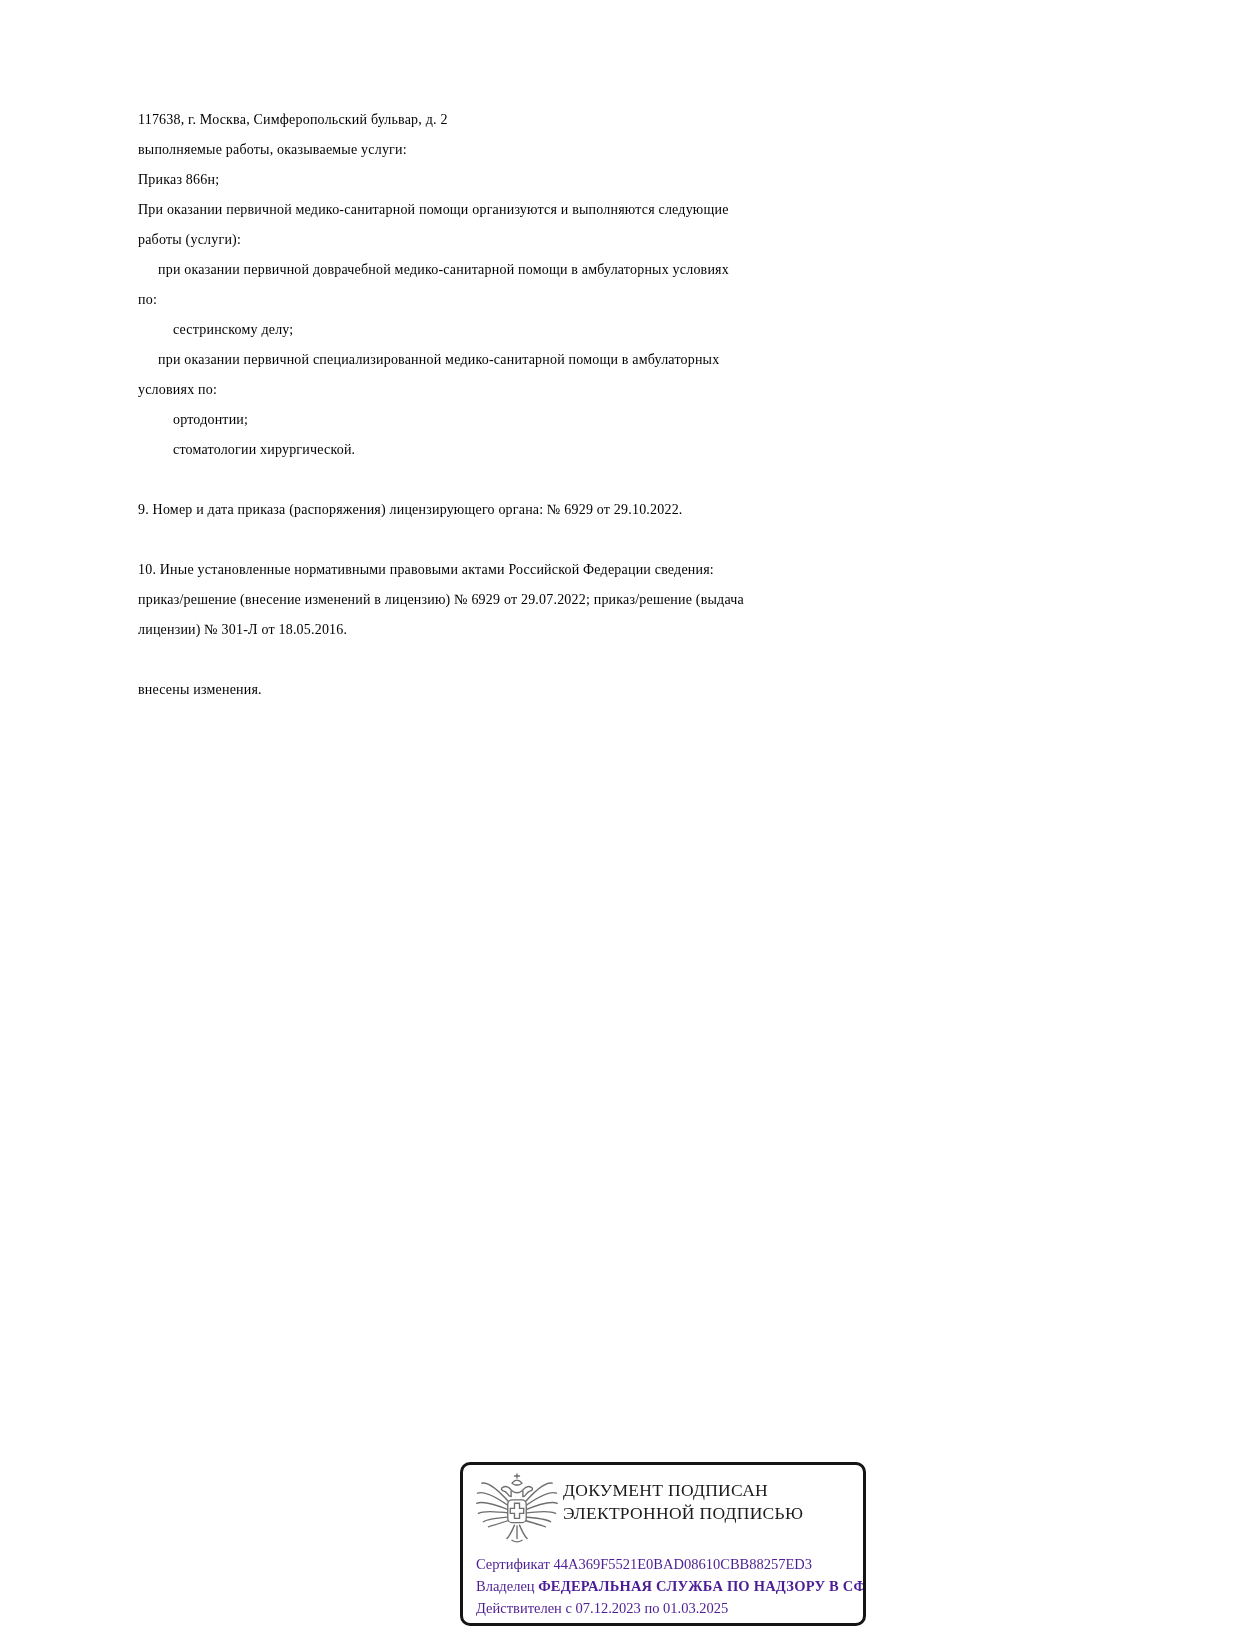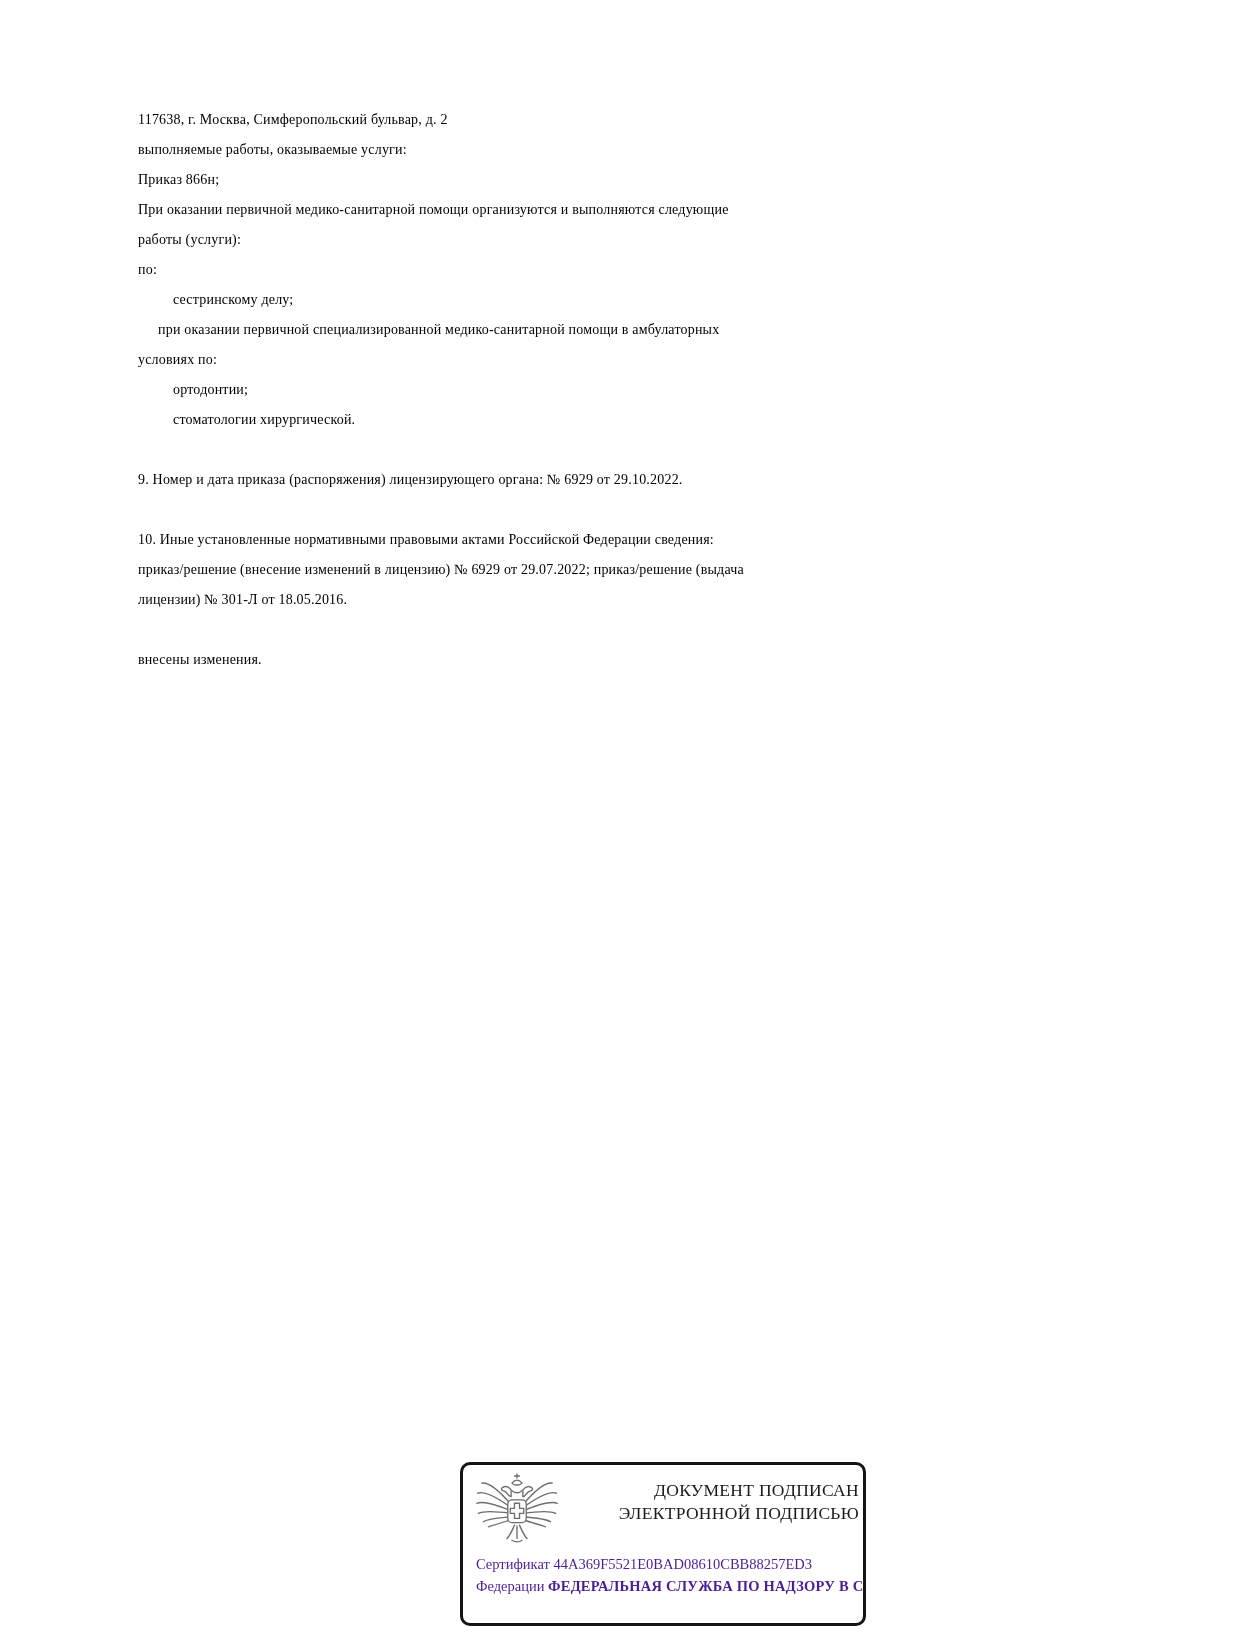--- a/index.html
+++ b/index.html
@@ -50,21 +50,21 @@
     left: 12px;
     top: 8px;
     width: 84px;
     height: 74px;
   }
   .stamp-title {
     position: absolute;
     left: 100px;
     right: 4px;
     top: 14px;
-    text-align: right;
+    text-align: left;
     font-size: 17.5px;
     line-height: 23px;
     color: #1a1a1a;
     letter-spacing: 0.3px;
   }
   .stamp-info {
     position: absolute;
     left: 13px;
     top: 88px;
     right: 0;
@@ -83,20 +83,21 @@
 <body>
 
 <div class="page">
 
   <div class="body-text">
       <div class="doc-line">117638, г. Москва, Симферопольский бульвар, д. 2</div>
       <div class="doc-line">выполняемые работы, оказываемые услуги:</div>
       <div class="doc-line">Приказ 866н;</div>
       <div class="doc-line">При оказании первичной медико-санитарной помощи организуются и выполняются следующие</div>
       <div class="doc-line">работы (услуги):</div>
+      <div class="doc-line ind-1">при оказании первичной доврачебной медико-санитарной помощи в амбулаторных условиях</div>
       <div class="doc-line">по:</div>
       <div class="doc-line ind-2">сестринскому делу;</div>
       <div class="doc-line ind-1">при оказании первичной специализированной медико-санитарной помощи в амбулаторных</div>
       <div class="doc-line">условиях по:</div>
       <div class="doc-line ind-2">ортодонтии;</div>
       <div class="doc-line ind-2">стоматологии хирургической.</div>
       <div class="doc-line"></div>
       <div class="doc-line">9. Номер и дата приказа (распоряжения) лицензирующего органа: № 6929 от 29.10.2022.</div>
       <div class="doc-line"></div>
       <div class="doc-line">10. Иные установленные нормативными правовыми актами Российской Федерации сведения:</div>
@@ -140,18 +141,19 @@
       <path d="M44 80 q6 4 12 0"></path>
     </svg>
 
     <div class="stamp-title">
       <div>ДОКУМЕНТ ПОДПИСАН</div>
       <div>ЭЛЕКТРОННОЙ ПОДПИСЬЮ</div>
     </div>
 
     <div class="stamp-info">
       <div class="stamp-info-line"><span>Сертификат </span><span>44A369F5521E0BAD08610CBB88257ED3</span></div>
-      <div class="stamp-info-line"><span>Федерации </span><span class="owner-value">ФЕДЕРАЛЬНАЯ СЛУЖБА ПО НАДЗОРУ В СФ</span></div>
+      <div class="stamp-info-line"><span>Владелец </span><span class="owner-value">ФЕДЕРАЛЬНАЯ СЛУЖБА ПО НАДЗОРУ В СФ</span></div>
+      <div class="stamp-info-line">Действителен с 07.12.2023 по 01.03.2025</div>
     </div>
 
   </div>
 
 </div>
 
 </body></html>

